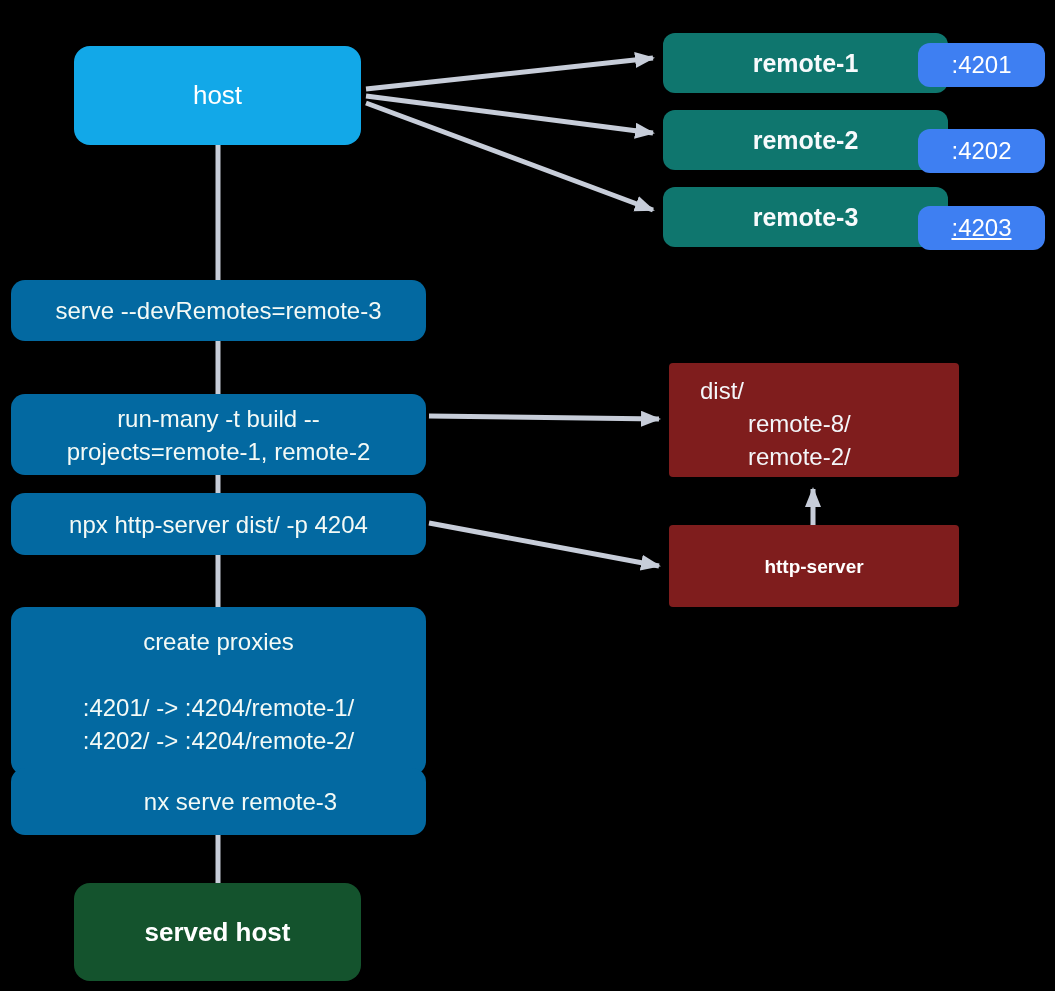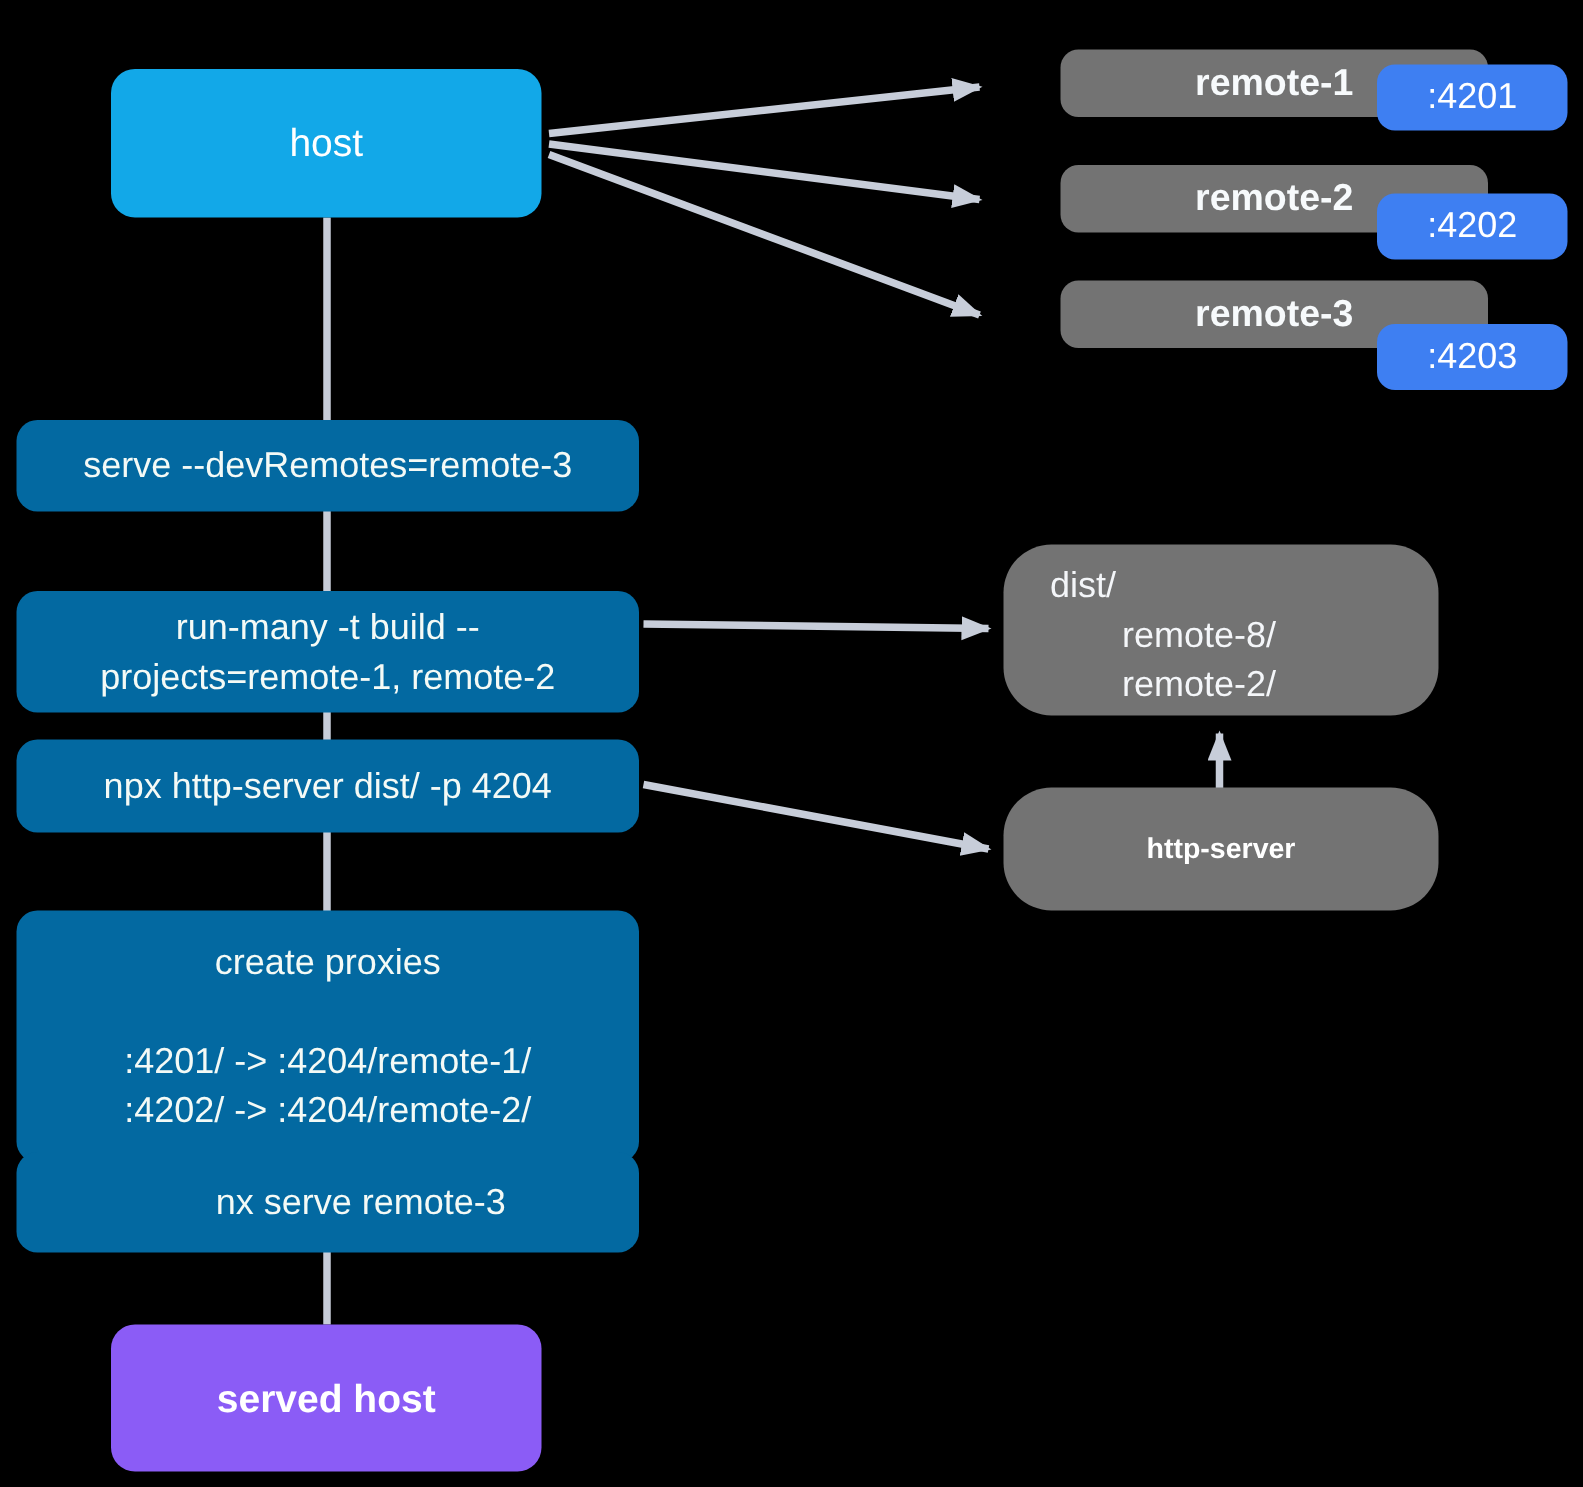--- a/index.html
+++ b/index.html
@@ -29,57 +29,57 @@
   }
   .line { line-height: 33px; min-height: 33px; white-space: pre; }
 
   .host-node {
     left: 74px; top: 46px; width: 287px; height: 99px;
     background: #12a8e8; border-radius: 16px;
     font-weight: normal; font-size: 26px;
   }
   .served-node {
     left: 74px; top: 883px; width: 287px; height: 98px;
-    background: #8b5cf6; border-radius: 16px;
+    background: #14532d; border-radius: 16px;
     font-weight: bold; font-size: 26px;
   }
   .remote-node {
-    left: 663px; width: 285px; height: 45px;
-    background: #737373; border-radius: 12px;
-    font-weight: bold; font-size: 25px; color: #f7fafc; margin-left: 44px;
+    left: 663px; width: 285px; height: 60px;
+    background: #0f766e; border-radius: 12px;
+    font-weight: bold; font-size: 25px; color: #f7fafc;
   }
   .remote-1 { top: 33px; }
   .remote-2 { top: 110px; }
   .remote-3 { top: 187px; }
   .port-badge {
     position: absolute;
     left: 918px; width: 127px; height: 44px;
     background: #3e7ff2; border-radius: 12px;
     display: flex; align-items: center; justify-content: center;
     color: #ffffff; font-size: 24px;
     z-index: 2;
     margin-top: 32px;
   }
   .badge-1 { top: 11px; }
   .badge-2 { top: 97px; }
-  .badge-3 { top: 184px; }
+  .badge-3 { top: 174px; text-decoration: underline; }
 
   .step-node {
     left: 11px; width: 415px;
     background: #0369a1; border-radius: 14px;
     font-size: 24px; color: #f4faf6;
   }
   .step-serve   { top: 280px; height: 61px; }
   .step-runmany { top: 394px; height: 81px; }
   .step-npx     { top: 493px; height: 62px; }
   .step-proxies { top: 607px; height: 168px; }
   .step-nxserve { top: 768px; height: 67px; padding-left: 44px; }
 
   .gray-node {
-    background: #737373; border-radius: 32px;
+    background: #7f1d1d; border-radius: 4px;
     color: #f4f6f9; font-size: 24px;
   }
   .dist-node {
     left: 669px; top: 363px; width: 290px; height: 114px;
     align-items: flex-start; justify-content: flex-start;
     padding: 11px 0 0 31px;
   }
   .dist-node .indent { padding-left: 48px; }
   .http-node {
     left: 669px; top: 525px; width: 290px; height: 82px;

